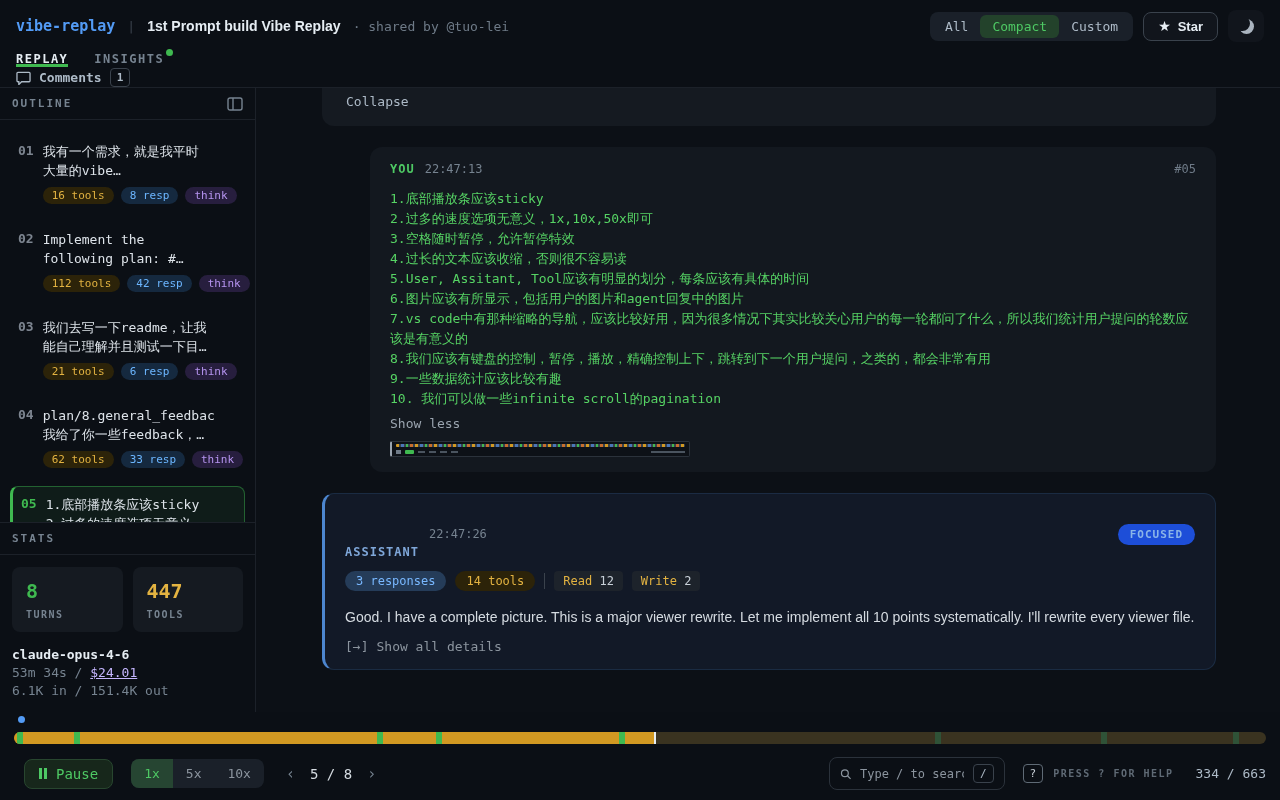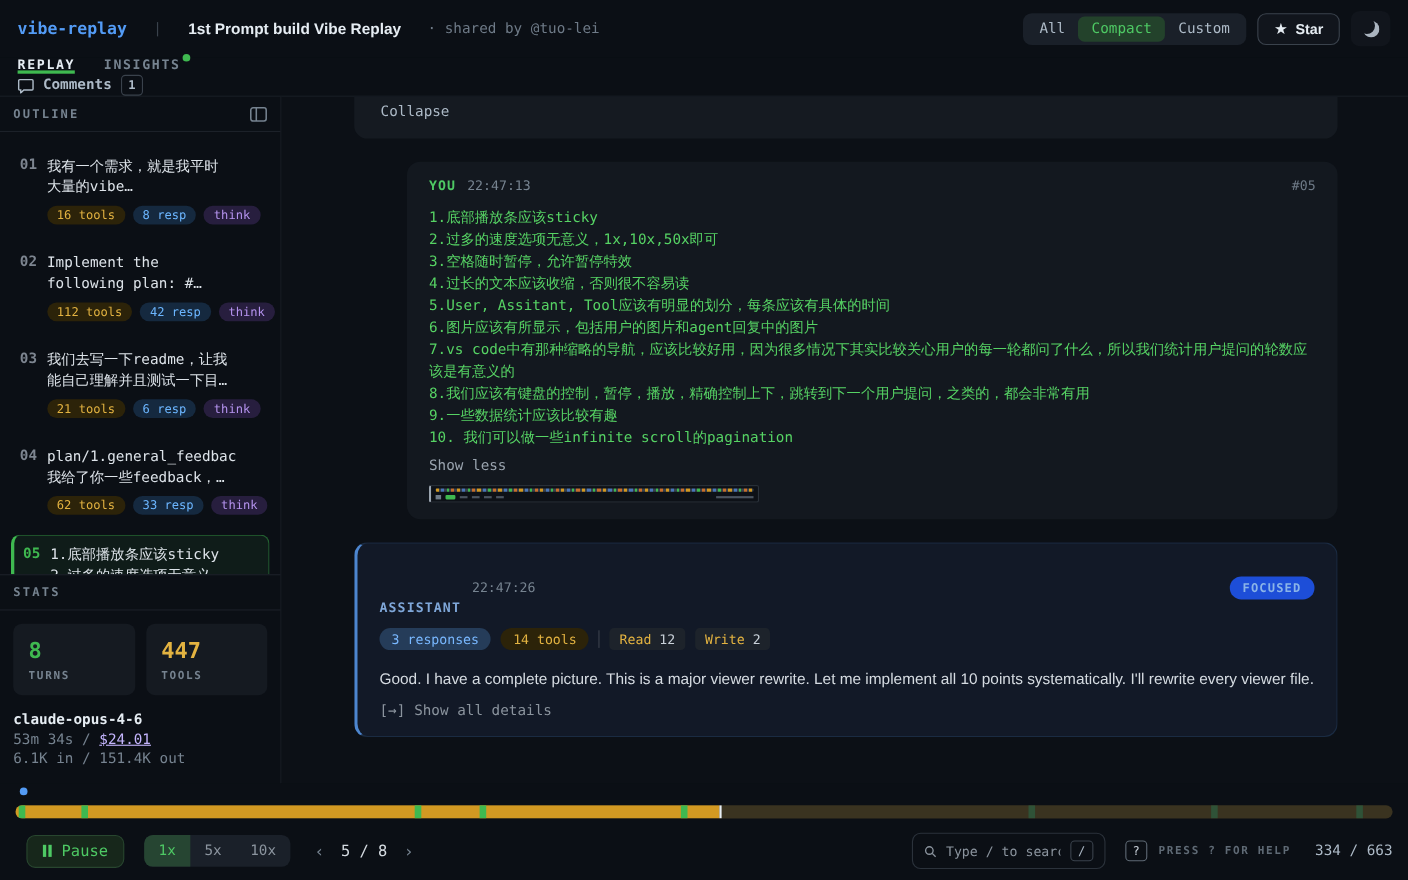--- a/index.html
+++ b/index.html
@@ -10,21 +10,21 @@
     font-family:"DejaVu Sans Mono","Liberation Mono",monospace;
     font-size:13px;
   }
   .sans { font-family:"Liberation Sans","DejaVu Sans",sans-serif; }
 
   
   .app-header {
     height:52px; display:flex; align-items:center; justify-content:space-between;
     padding:0 16px; background:#0b0f15;
   }
-  .hdr-left { display:flex; align-items:center; gap:24px; }
+  .hdr-left { display:flex; align-items:center; gap:12px; }
   .logo { color:#539bf5; font-weight:bold; font-size:15px; }
   .hdr-divider { color:#3a424c; }
   .replay-title { color:#e6edf3; font-weight:bold; font-size:14px; font-family:"Liberation Sans","DejaVu Sans",sans-serif; }
   .shared-by { color:#6e7a87; font-size:13px; }
   .hdr-right { display:flex; align-items:center; gap:10px; }
   .mode-group { display:flex; background:#1a2029; border-radius:8px; padding:3px; }
   .mode-btn { padding:4px 12px; border-radius:6px; color:#adbac7; font-size:13px; cursor:pointer; background:transparent; border:none; font-family:inherit; }
   .mode-btn.active { background:#23422b; color:#4ec964; }
   .star-btn { display:flex; align-items:center; gap:7px; border:1px solid #3a424c; border-radius:8px;
     background:#11151c; color:#e6edf3; font-weight:bold; padding:6px 14px; font-size:13px;
@@ -244,21 +244,21 @@
             <span class="badge badge-tools">21 tools</span>
             <span class="badge badge-resp">6 resp</span>
             <span class="badge badge-think">think</span>
           </div>
         </div>
       </div>
 
       <div class="o-item">
         <span class="o-num">04</span>
         <div class="o-body">
-          <div class="o-line">plan/1.general_feedbac</div>
+          <div class="o-line">plan/8.general_feedbac</div>
           <div class="o-line">我给了你一些feedback，…</div>
           <div class="o-badges">
             <span class="badge badge-tools">62 tools</span>
             <span class="badge badge-resp">33 resp</span>
             <span class="badge badge-think">think</span>
           </div>
         </div>
       </div>
 
       <div class="o-item active">

